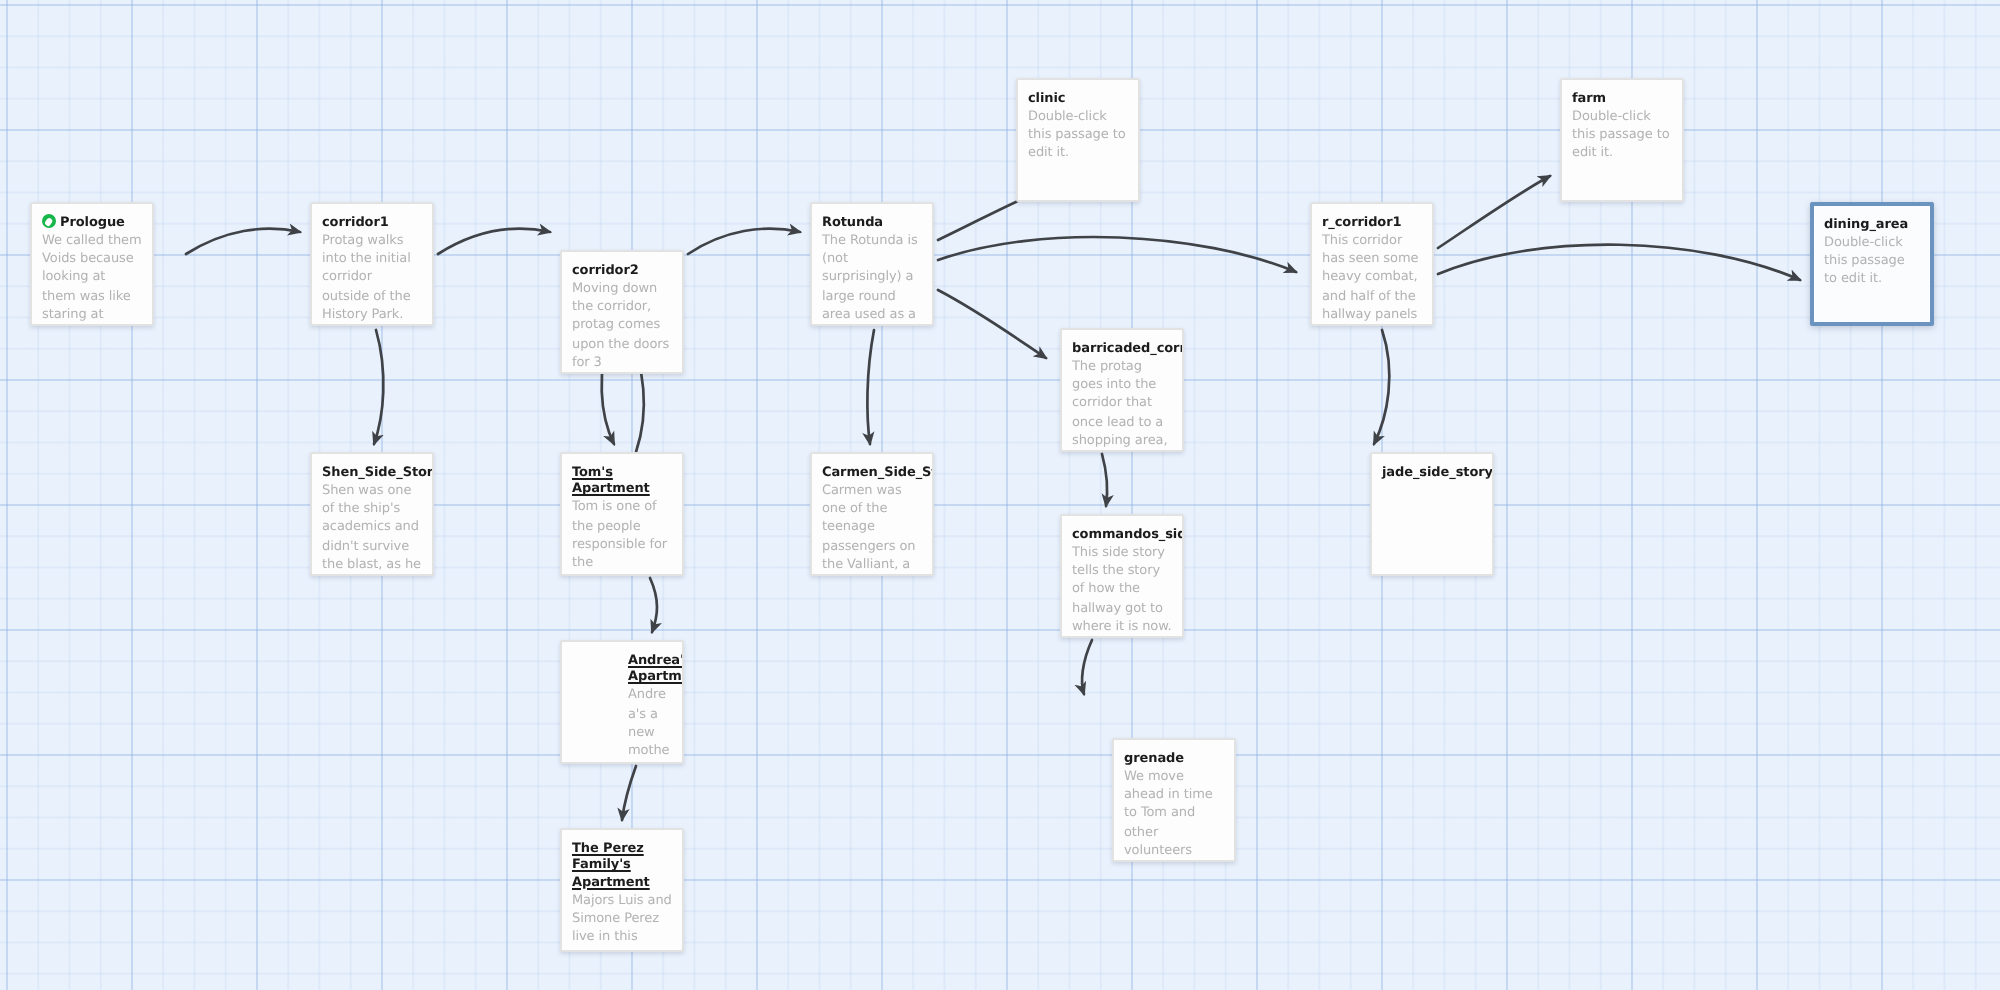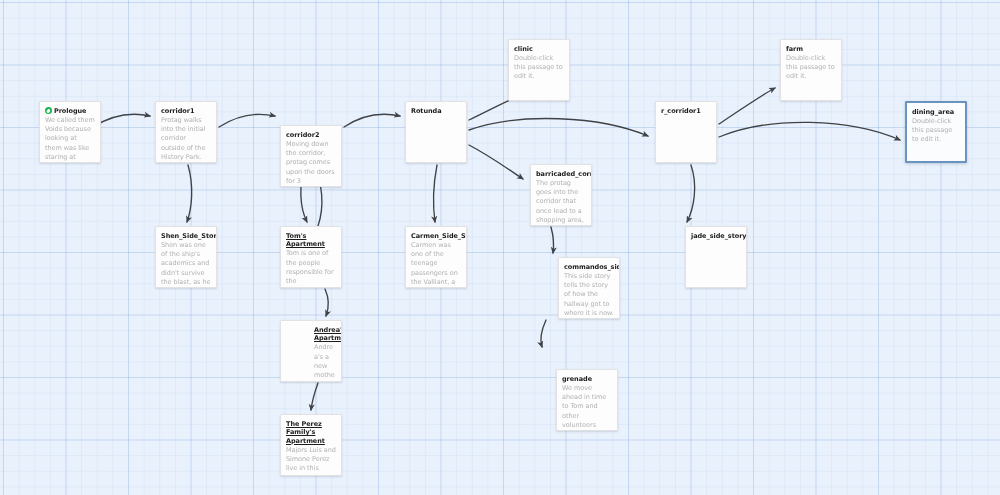--- a/index.html
+++ b/index.html
@@ -120,45 +120,47 @@
         <path d="M 719 137 C 770 116, 850 118, 900 140"></path>
         <path d="M 691 165 C 698 186, 694 208, 687 222"></path>
         <path d="M 551 227 C 554 238, 554 246, 553 253"></path>
         <path d="M 546 320 C 541 331, 540 341, 542 347"></path>
         <path d="M 325 289 C 330 300, 329 308, 326 316"></path>
         <path d="M 318 383 C 314 394, 312 402, 311 410"></path>
       </g>
   </svg>
 
   <div id="passage-layer">
-      <div class="passage" style="left: 39px; top: 101px;">
+      <div class="passage" style="left: 15px; top: 101px;">
         <div class="p-title"><span class="start-badge"></span><span>Prologue</span></div>
         <div class="p-excerpt">We called them Voids because looking at them was like staring at nothing and</div>
       </div>
       <div class="passage" style="left: 155px; top: 101px;">
         <div class="p-title"><span>corridor1</span></div>
         <div class="p-excerpt">Protag walks into the initial corridor outside of the History Park. This area</div>
       </div>
       <div class="passage" style="left: 280px; top: 101px; margin-top: 24px;">
         <div class="p-title"><span>corridor2</span></div>
         <div class="p-excerpt">Moving down the corridor, protag comes upon the doors for 3</div>
       </div>
       <div class="passage" style="left: 405px; top: 101px;">
         <div class="p-title"><span>Rotunda</span></div>
+        <div class="p-excerpt">The Rotunda is (not surprisingly) a large round area used as a</div>
       </div>
       <div class="passage" style="left: 508px; top: 39px;">
         <div class="p-title"><span>clinic</span></div>
         <div class="p-excerpt">Double-click this passage to edit it.</div>
       </div>
       <div class="passage" style="left: 780px; top: 39px;">
         <div class="p-title"><span>farm</span></div>
         <div class="p-excerpt">Double-click this passage to edit it.</div>
       </div>
       <div class="passage" style="left: 655px; top: 101px;">
         <div class="p-title"><span>r_corridor1</span></div>
+        <div class="p-excerpt">This corridor has seen some heavy combat, and half of the hallway panels</div>
       </div>
       <div class="passage selected" style="left: 905px; top: 101px;">
         <div class="p-title"><span>dining_area</span></div>
         <div class="p-excerpt">Double-click this passage to edit it.</div>
       </div>
       <div class="passage" style="left: 530px; top: 164px;">
         <div class="p-title"><span>barricaded_corri</span></div>
         <div class="p-excerpt">The protag goes into the corridor that once lead to a shopping area,</div>
       </div>
       <div class="passage" style="left: 155px; top: 226px;">
@@ -169,21 +171,21 @@
         <div class="p-title wrap"><span>Tom's Apartment</span></div>
         <div class="p-excerpt">Tom is one of the people responsible for the</div>
       </div>
       <div class="passage" style="left: 405px; top: 226px;">
         <div class="p-title"><span>Carmen_Side_St</span></div>
         <div class="p-excerpt">Carmen was one of the teenage passengers on the Valliant, a</div>
       </div>
       <div class="passage" style="left: 685px; top: 226px;">
         <div class="p-title"><span>jade_side_story</span></div>
       </div>
-      <div class="passage" style="left: 530px; top: 257px; margin-left: 28px;">
+      <div class="passage" style="left: 530px; top: 257px;">
         <div class="p-title"><span>commandos_sid</span></div>
         <div class="p-excerpt">This side story tells the story of how the hallway got to where it is now.</div>
       </div>
       <div class="passage" style="left: 280px; top: 320px; padding-left: 33px;">
         <div class="p-title wrap"><span>Andrea's Apartment</span></div>
         <div class="p-excerpt">Andrea's a new mother whose husband was killed by the</div>
       </div>
       <div class="passage" style="left: 556px; top: 351px; margin-top: 18px;">
         <div class="p-title"><span>grenade</span></div>
         <div class="p-excerpt">We move ahead in time to Tom and other volunteers finalizing the</div>

